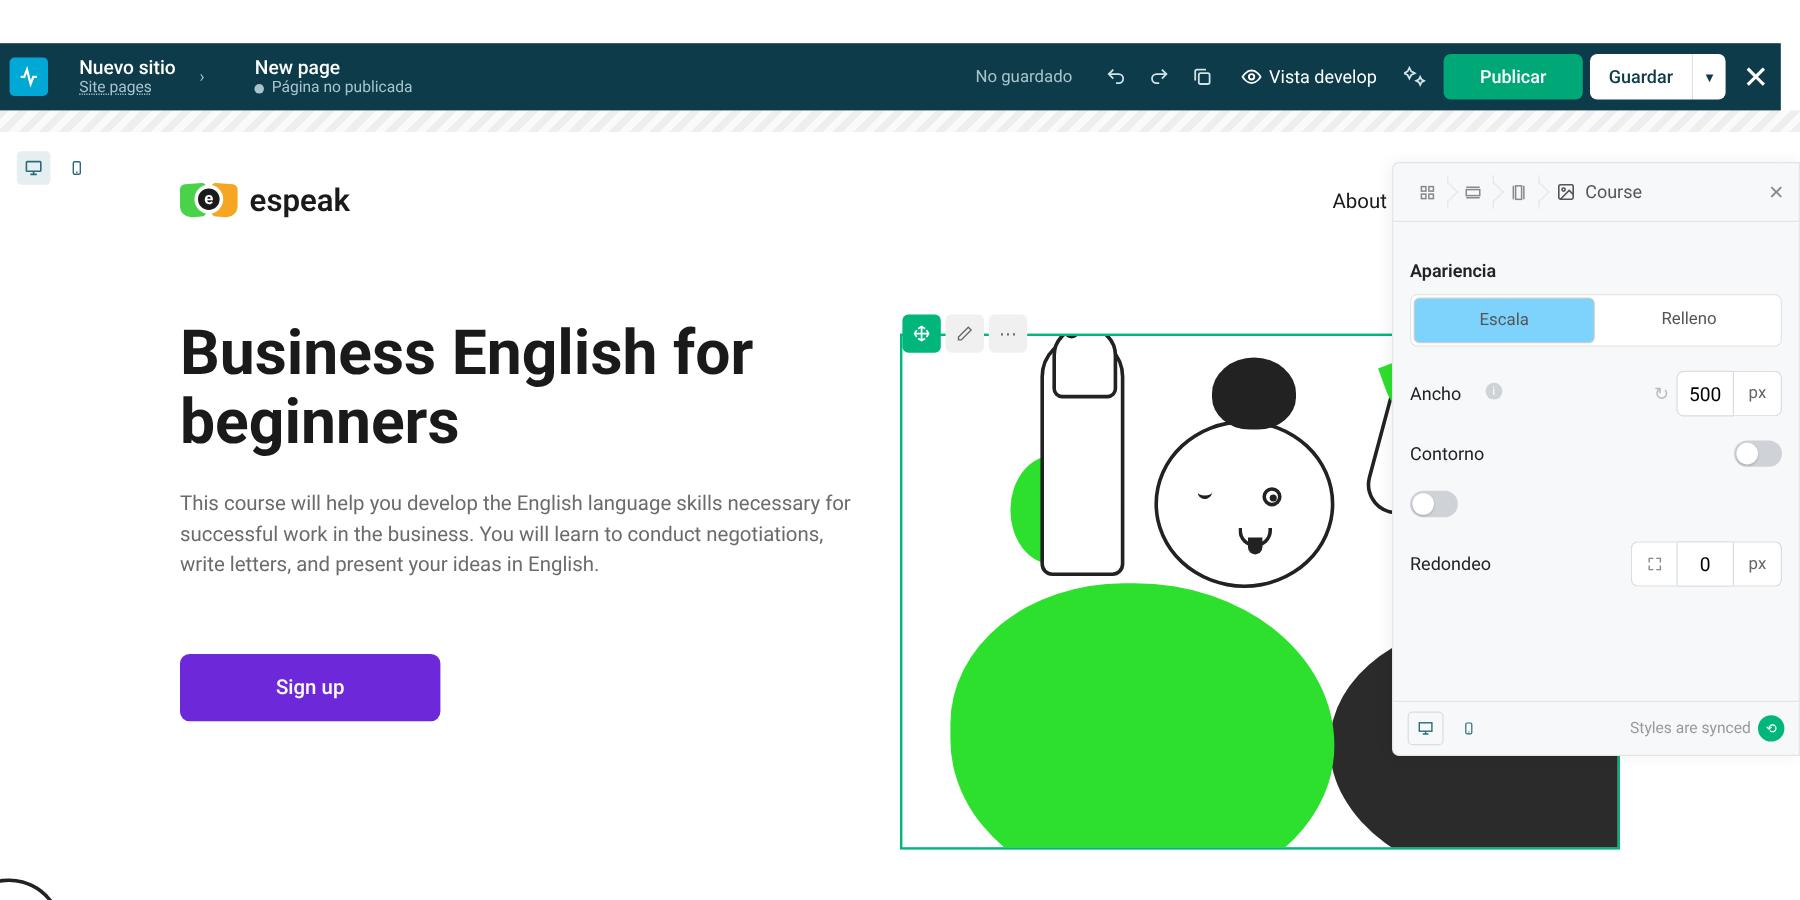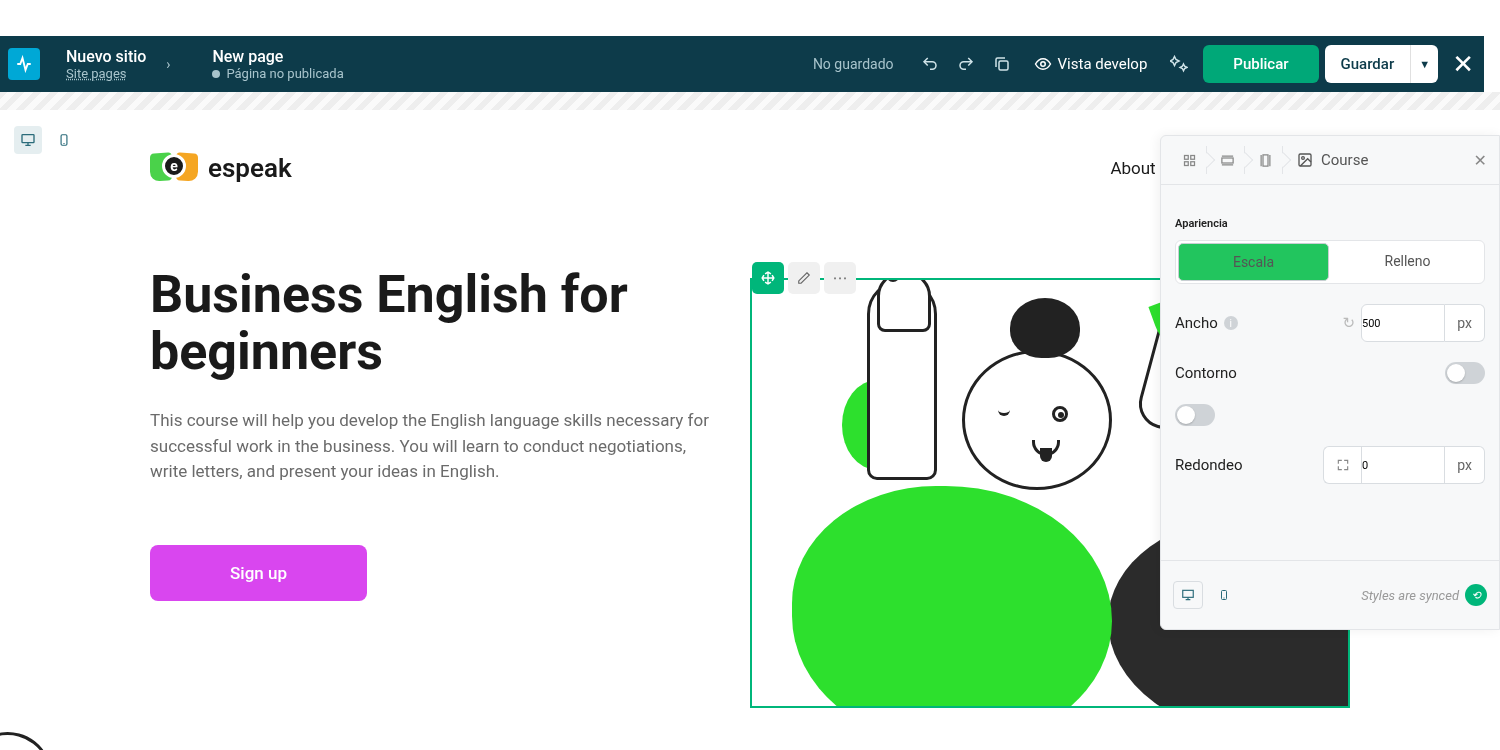--- a/index.html
+++ b/index.html
@@ -35,21 +35,21 @@
 .logo-o { position: absolute; top: 3px; right: 0; width: 22px; height: 28px; background: #f5a623; border-radius: 4px 4px 10px 4px; transform: skewY(4deg); }
 .logo-e { position: absolute; top: 4px; left: 12px; width: 24px; height: 24px; background: #1a1a1a; border-radius: 50%; border: 3px solid #fff; display: flex; align-items: center; justify-content: center; color: #fff; font-weight: bold; font-size: 14px; }
 .logo-text { font-size: 26px; font-weight: 600; color: #1a1a1a; }
 .nav-spacer { flex: 1; }
 .nav-link { font-size: 17px; color: #1a1a1a; cursor: pointer; }
 
 .hero { padding: 80px 0 0 150px; display: flex; gap: 40px; position: relative; }
 .hero-left { width: 570px; }
 .hero-title { font-size: 52px; line-height: 1.1; font-weight: 700; color: #1a1a1a; margin-bottom: 28px; }
 .hero-desc { font-size: 17px; color: #6b6b6b; line-height: 1.5; margin-bottom: 60px; }
-.hero-btn { background: #d946ef; color: #fff; border: none; padding: 18px 80px; border-radius: 8px; font-size: 17px; font-weight: 500; cursor: pointer; }
+.hero-btn { background: #6d28d9; color: #fff; border: none; padding: 18px 80px; border-radius: 8px; font-size: 17px; font-weight: 500; cursor: pointer; }
 
 .img-box { position: absolute; top: 278px; left: 750px; width: 600px; height: 430px; border: 2px solid #00b67a; background: #fff; }
 .img-art { position: absolute; inset: 0; overflow: hidden; }
 .blob1 { position: absolute; bottom: -40px; left: 40px; width: 320px; height: 260px; background: #2de02d; border-radius: 45% 52% 48% 50%; }
 .blob2 { position: absolute; top: 100px; left: 90px; width: 70px; height: 90px; background: #2de02d; border-radius: 50%; }
 .blob3 { position: absolute; bottom: -30px; right: -60px; width: 300px; height: 220px; background: #2b2b2b; border-radius: 50% 48% 46% 55%; }
 .arm1 { position: absolute; top: 0; left: 115px; width: 70px; height: 200px; border: 3px solid #222; border-radius: 34px 34px 10px 10px; background: #fff; }
 .hand1 { position: absolute; top: -8px; left: 125px; width: 54px; height: 60px; border: 3px solid #222; border-radius: 24px 24px 8px 8px; background: #fff; }
 .finger1 { position: absolute; top: -38px; left: 134px; width: 14px; height: 40px; border: 3px solid #222; border-radius: 10px; background: #fff; }
 .head { position: absolute; top: 70px; left: 210px; width: 150px; height: 140px; border: 3px solid #222; border-radius: 50%; background: #fff; }
@@ -80,39 +80,39 @@
 
 .panel-body { flex: 1; padding: 14px 14px; overflow: auto; }
 .file-card { background: #fff; border: 1px solid #e3e5e8; border-radius: 6px; padding: 10px; display: flex; align-items: center; gap: 10px; }
 .file-thumb { width: 40px; height: 34px; border-radius: 4px; background: linear-gradient(135deg,#2de02d 45%,#222 45% 60%,#fff 60%); border: 1px solid #ddd; }
 .file-info { flex: 1; }
 .file-name { font-size: 14px; color: #222; }
 .file-dim { font-size: 13px; color: #888; }
 .file-actions { display: flex; gap: 10px; color: #aaa; }
 .file-act { cursor: pointer; font-size: 14px; }
 
-.section-title { font-size: 11px; font-weight: 600; color: #222; margin: 18px 0 10px; }
+.section-title { font-size: 15px; font-weight: 600; color: #222; margin: 18px 0 10px; }
 .seg { display: flex; background: #fff; border: 1px solid #e3e5e8; border-radius: 6px; overflow: hidden; }
 .seg-btn { flex: 1; padding: 10px; text-align: center; font-size: 14px; color: #555; cursor: pointer; }
-.seg-btn.active { background: #22c55e; border: 1px solid #c9ced3; border-radius: 5px; margin: 2px; }
+.seg-btn.active { background: #7dd3fc; border: 1px solid #c9ced3; border-radius: 5px; margin: 2px; }
 .seg-btn.inactive { margin: 2px; }
 
 .prop-row { display: flex; align-items: center; margin-top: 20px; }
-.prop-label { flex: 1; font-size: 15px; color: #222; display: flex; align-items: center; gap: 6px; }
+.prop-label { flex: 1; font-size: 15px; color: #222; display: flex; gap: 20px; }
 .info-dot { width: 14px; height: 14px; border-radius: 50%; background: #cfd3d7; color: #fff; font-size: 10px; display: inline-flex; align-items: center; justify-content: center; }
 .reset-ic { color: #bbb; margin-right: 6px; cursor: pointer; font-size: 15px; }
-.num-input { width: 84px; height: 38px; border: 1px solid #d9dde1; border-radius: 6px 0 0 6px; text-align: left; font-size: 11px; }
+.num-input { width: 48px; height: 38px; border: 1px solid #d9dde1; border-radius: 6px 0 0 6px; text-align: center; font-size: 16px; }
 .unit { width: 40px; height: 38px; border: 1px solid #d9dde1; border-left: none; border-radius: 0 6px 6px 0; display: flex; align-items: center; justify-content: center; font-size: 14px; color: #666; background: #fff; }
 .corner-btn { width: 38px; height: 38px; border: 1px solid #d9dde1; border-right: none; border-radius: 6px 0 0 6px; background: #fff; display: flex; align-items: center; justify-content: center; color: #888; cursor: pointer; font-size: 14px; }
 .num-input.mid { border-radius: 0; }
 
 .toggle { width: 40px; height: 22px; background: #cfd3d7; border-radius: 11px; position: relative; cursor: pointer; }
 .toggle::after { content: ''; position: absolute; top: 2px; left: 2px; width: 18px; height: 18px; background: #fff; border-radius: 50%; box-shadow: 0 1px 2px rgba(0,0,0,0.2); }
 
-.panel-foot { border-top: 1px solid #e3e5e8; padding: 20px 12px; display: flex; align-items: center; gap: 6px; font-style: italic; }
+.panel-foot { border-top: 1px solid #e3e5e8; padding: 8px 12px; display: flex; align-items: center; gap: 6px; }
 .pf-dev { width: 30px; height: 28px; border: 1px solid #d9dde1; border-radius: 4px; display: flex; align-items: center; justify-content: center; color: #2a6b7a; cursor: pointer; font-size: 14px; }
 .pf-sync { margin-left: auto; font-size: 13px; color: #999; display: flex; align-items: center; gap: 6px; }
 .pf-sync-badge { width: 22px; height: 22px; background: #00b67a; border-radius: 50%; color: #fff; font-size: 11px; display: flex; align-items: center; justify-content: center; }
 
 .deco-line { position: absolute; left: -30px; top: 620px; width: 90px; height: 120px; border: 3px solid #222; border-radius: 60px 60px 0 0; border-bottom: none; border-left: none; transform: rotate(-30deg); }
 </style>
 </head>
 <body>
 
 <div class="topbar">

